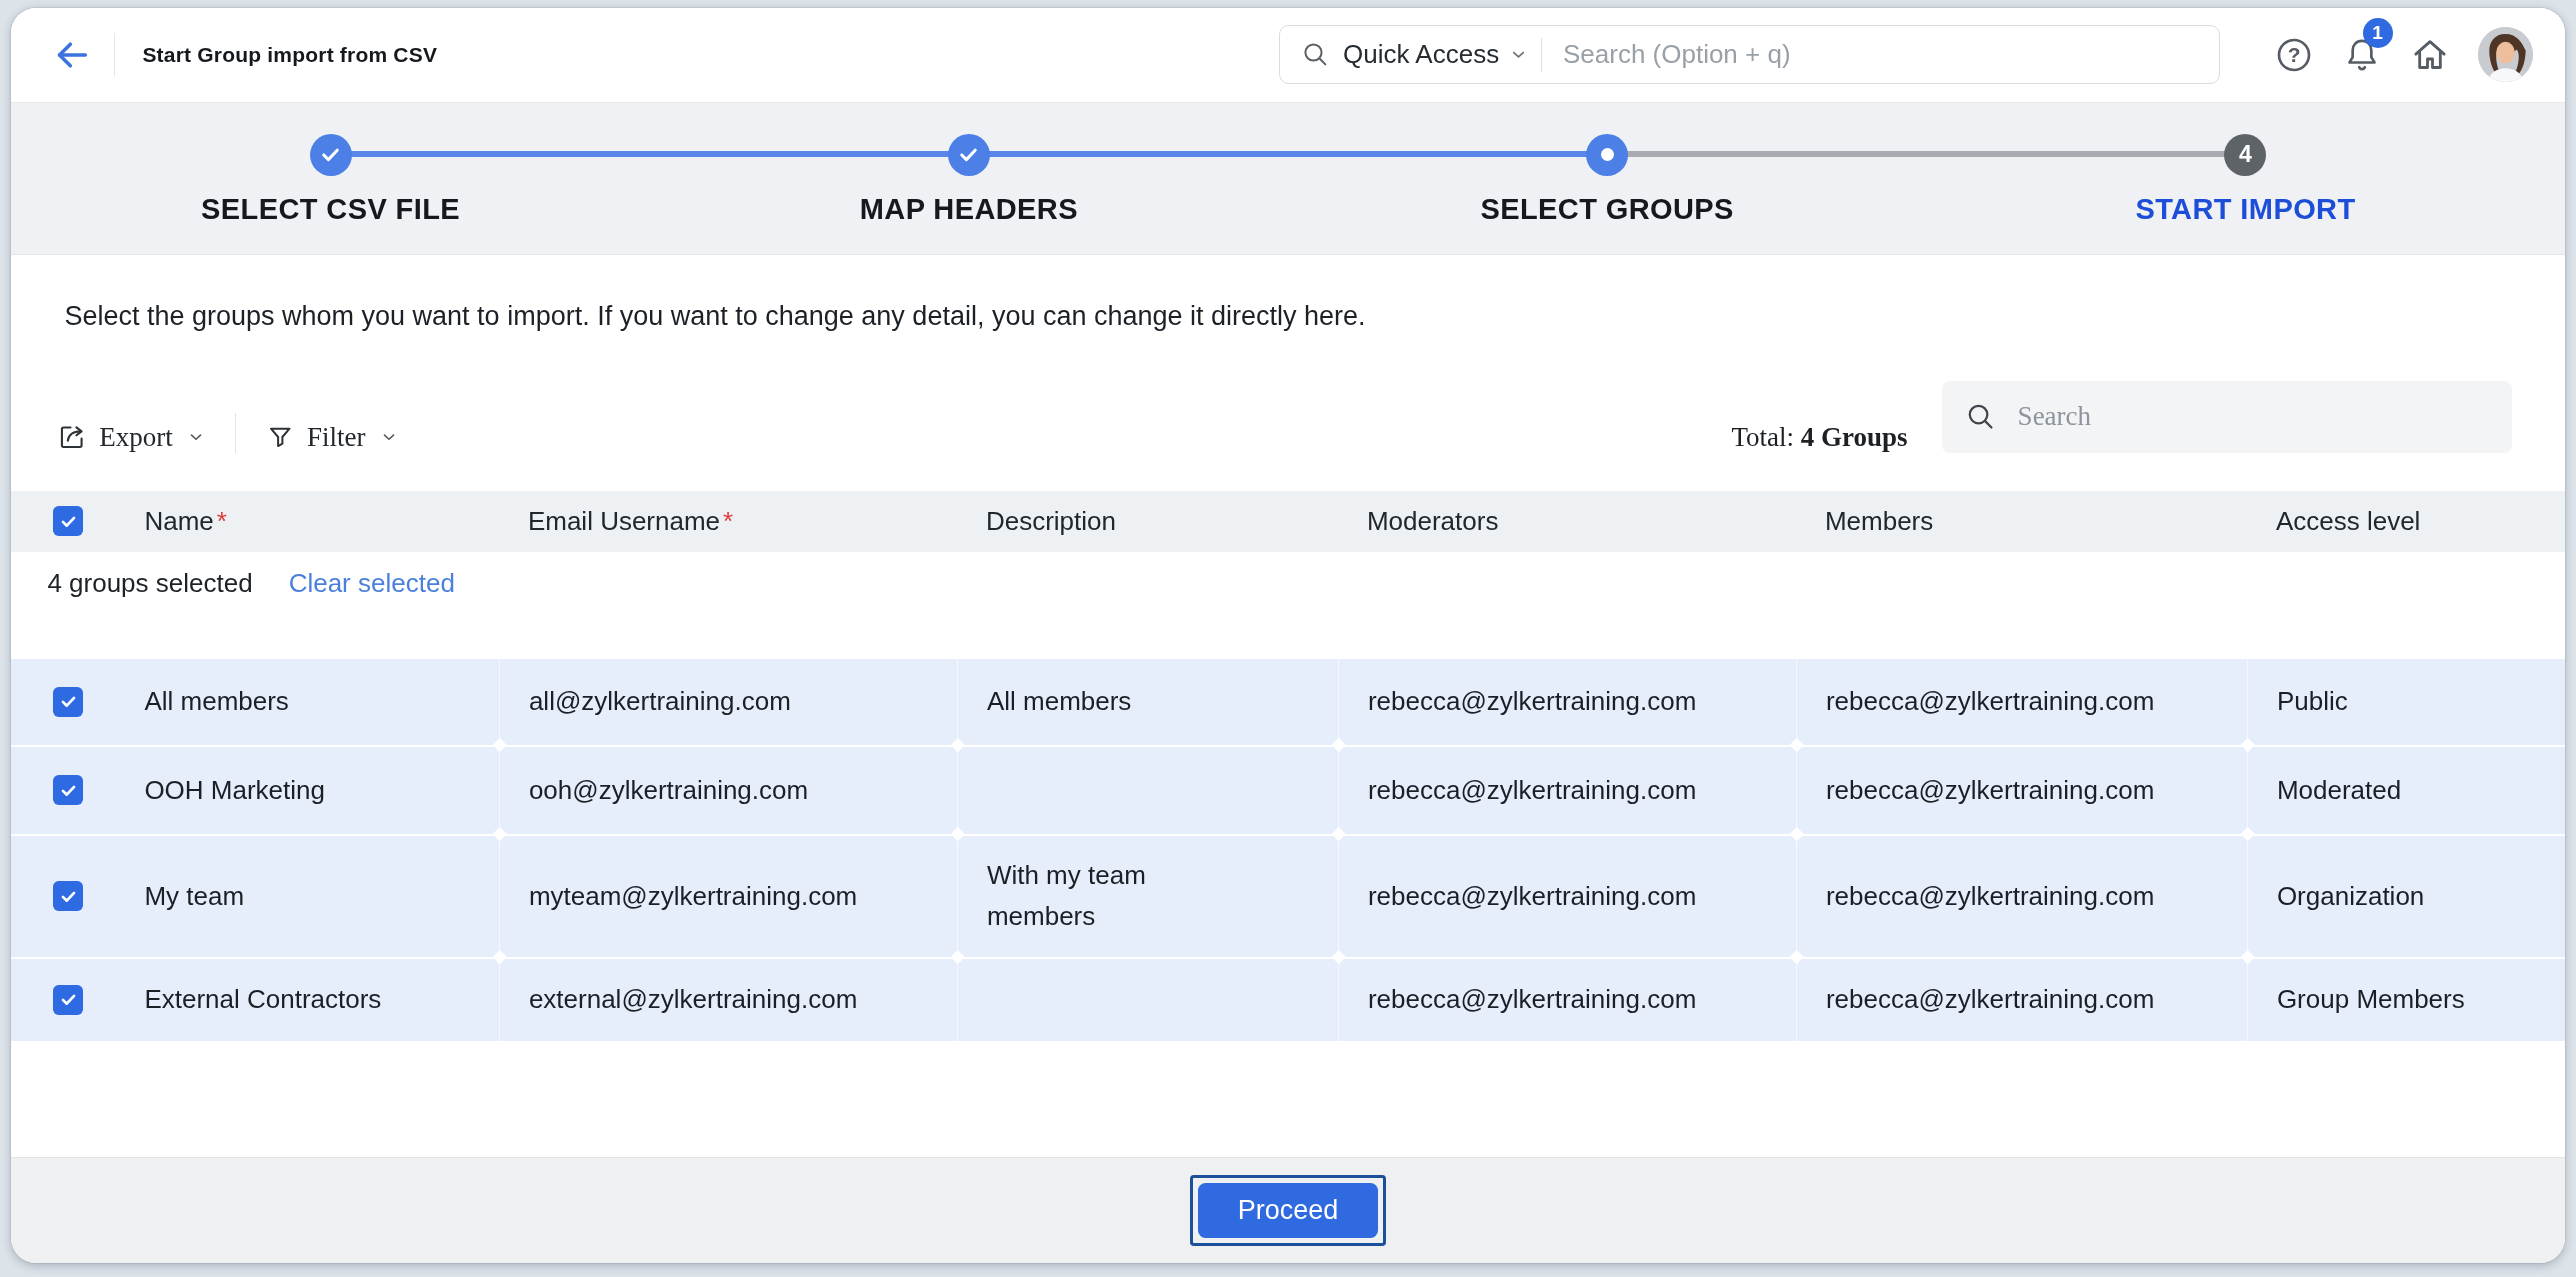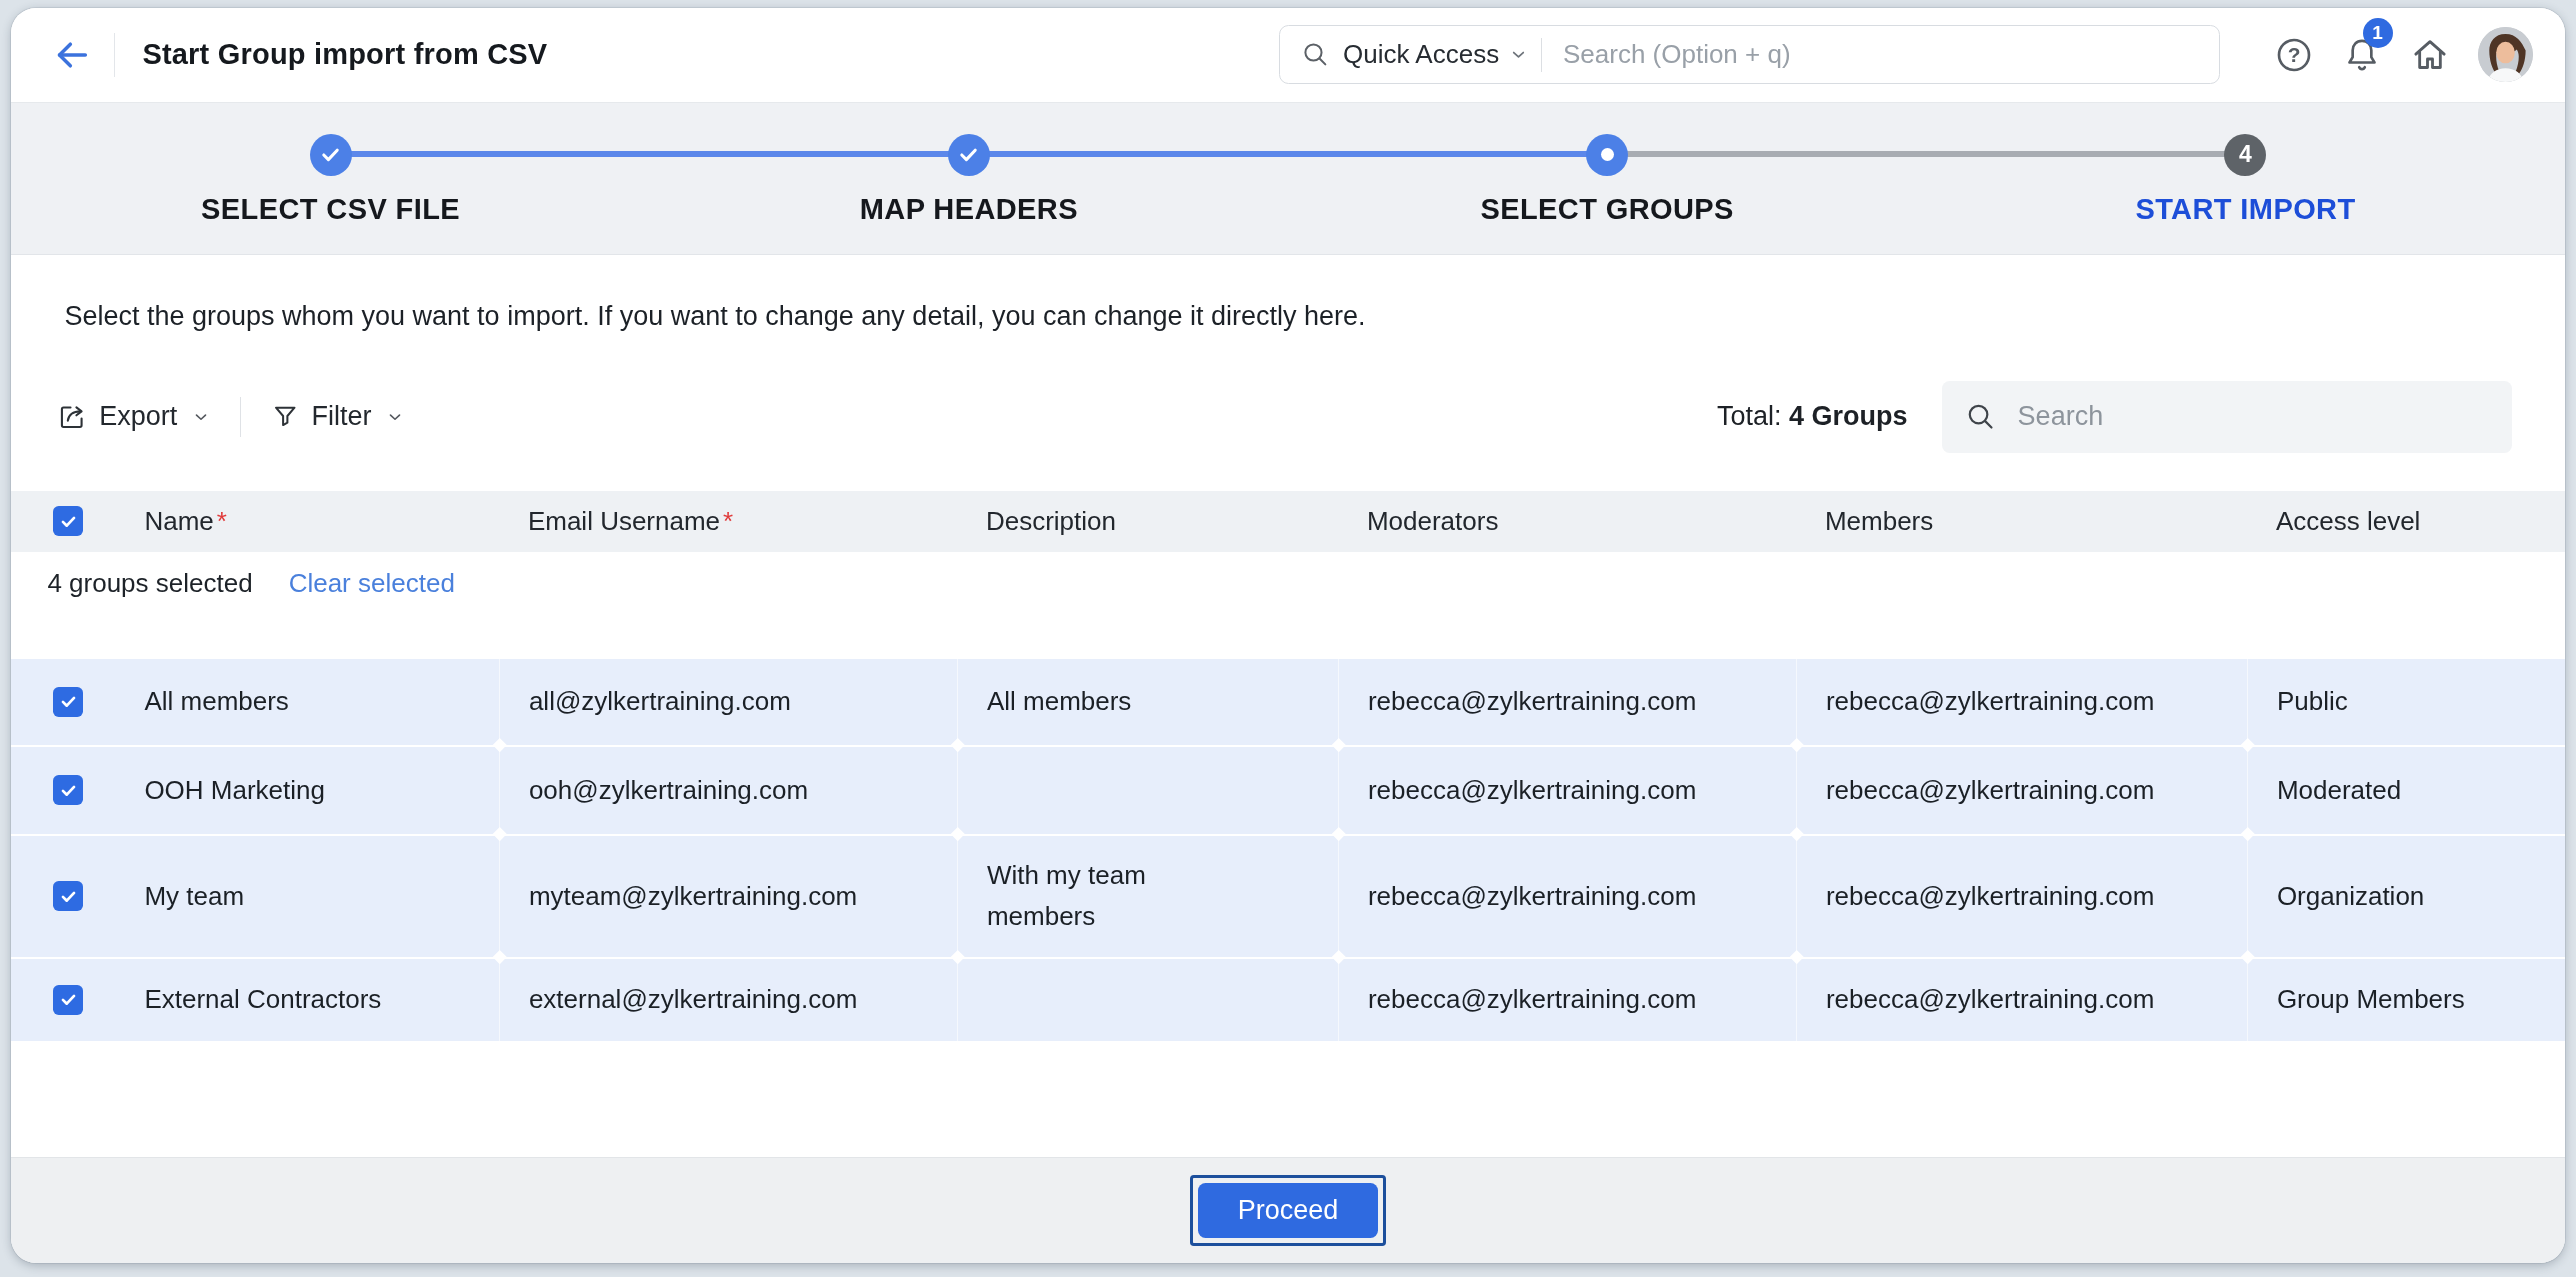--- a/index.html
+++ b/index.html
@@ -15,21 +15,21 @@
     position:absolute; left:11.4px; right:11.4px; top:7.6px; bottom:15px;
     background:#ffffff; border-radius:25px; overflow:hidden;
     box-shadow:0 2.9px 9.5px rgba(45,62,80,.28), 0 0 0 1px #ccd4db;
     display:flex; flex-direction:column;
   }
   
   .topbar { height:95px; flex:0 0 95px; background:#fff; border-bottom:1px solid #e6e9ec;
     display:flex; align-items:center; padding:0 32px 0 38px; }
   .back-btn { width:46px; height:46px; display:flex; align-items:center; justify-content:center; cursor:pointer; }
   .tb-divider { width:1px; height:44px; background:#e3e6ea; margin:0 27px 0 19px; }
-  .page-title { font-size:29px; font-weight:600; color:#15191e; letter-spacing:0.2px; }
+  .page-title { font-size:21px; font-weight:600; color:#15191e; letter-spacing:0.2px; }
   .tb-spacer { flex:1; }
   .global-search { width:941px; height:59px; border:1.9px solid #d8dce1; border-radius:9.5px;
     display:flex; align-items:center; padding:0 21px; background:#fff; margin-right:40px; }
   .gs-mag { flex:0 0 auto; display:flex; }
   .gs-label { font-size:26px; color:#272c32; margin:0 9.5px 0 13.3px; white-space:nowrap; cursor:pointer; }
   .gs-chev { display:flex; margin-right:13.3px; cursor:pointer; }
   .gs-div { width:1px; height:34px; background:#dcdfe3; margin-right:21px; }
   .gs-input { flex:1; border:none; outline:none; font-size:26px; font-family:inherit; color:#2a2f35; background:transparent; }
   .gs-input::placeholder { color:#99a0a8; }
   .icon-btn { width:68px; height:59px; display:flex; align-items:center; justify-content:center; position:relative; cursor:pointer; }
@@ -48,21 +48,21 @@
   .step-num { color:#fff; font-size:23px; font-weight:700; }
   .step-label { margin-top:17px; font-size:29px; font-weight:700; letter-spacing:0.4px; color:#15181d; }
   .step.upcoming .step-label { color:#1d4ed8; }
   .connector { position:absolute; top:48px; height:6.7px; border-radius:3.8px; z-index:0; }
   .connector.c1 { left:12.5%; width:25%; background:#5b87ea; }
   .connector.c2 { left:37.5%; width:25%; background:#5b87ea; }
   .connector.c3 { left:62.5%; width:25%; background:#a8acb2; }
   
   .content { flex:1; background:#fff; overflow:hidden; }
   .desc { margin:46px 53px 0 53px; font-size:27px; color:#1c2127; }
-  .toolbar { margin:49px 53px 0 46px; height:72px; display:flex; align-items:center; }
+  .toolbar { margin:49px 53px 0 46px; height:72px; display:flex; align-items:flex-end;font-family:Liberation Serif, serif; }
   .tool-btn { display:flex; align-items:center; gap:12.4px; font-size:27px; color:#23282e; cursor:pointer; }
   .tool-chev { display:flex; margin-left:1.9px; }
   .tool-div { width:1px; height:40px; background:#dfe2e6; margin:0 30px; }
   .toolbar-spacer { flex:1; }
   .total { font-size:27px; color:#1d2126; white-space:nowrap; }
   .total b { font-weight:700; }
   .table-search { margin-left:34px; width:570px; height:72px; background:#f2f4f6; border-radius:7.6px;
     display:flex; align-items:center; padding:0 23px; gap:22px; }
   .ts-input { flex:1; border:none; outline:none; background:transparent; font-size:27px; font-family:inherit; color:#2a2f35; }
   .ts-input::placeholder { color:#8d949c; }

